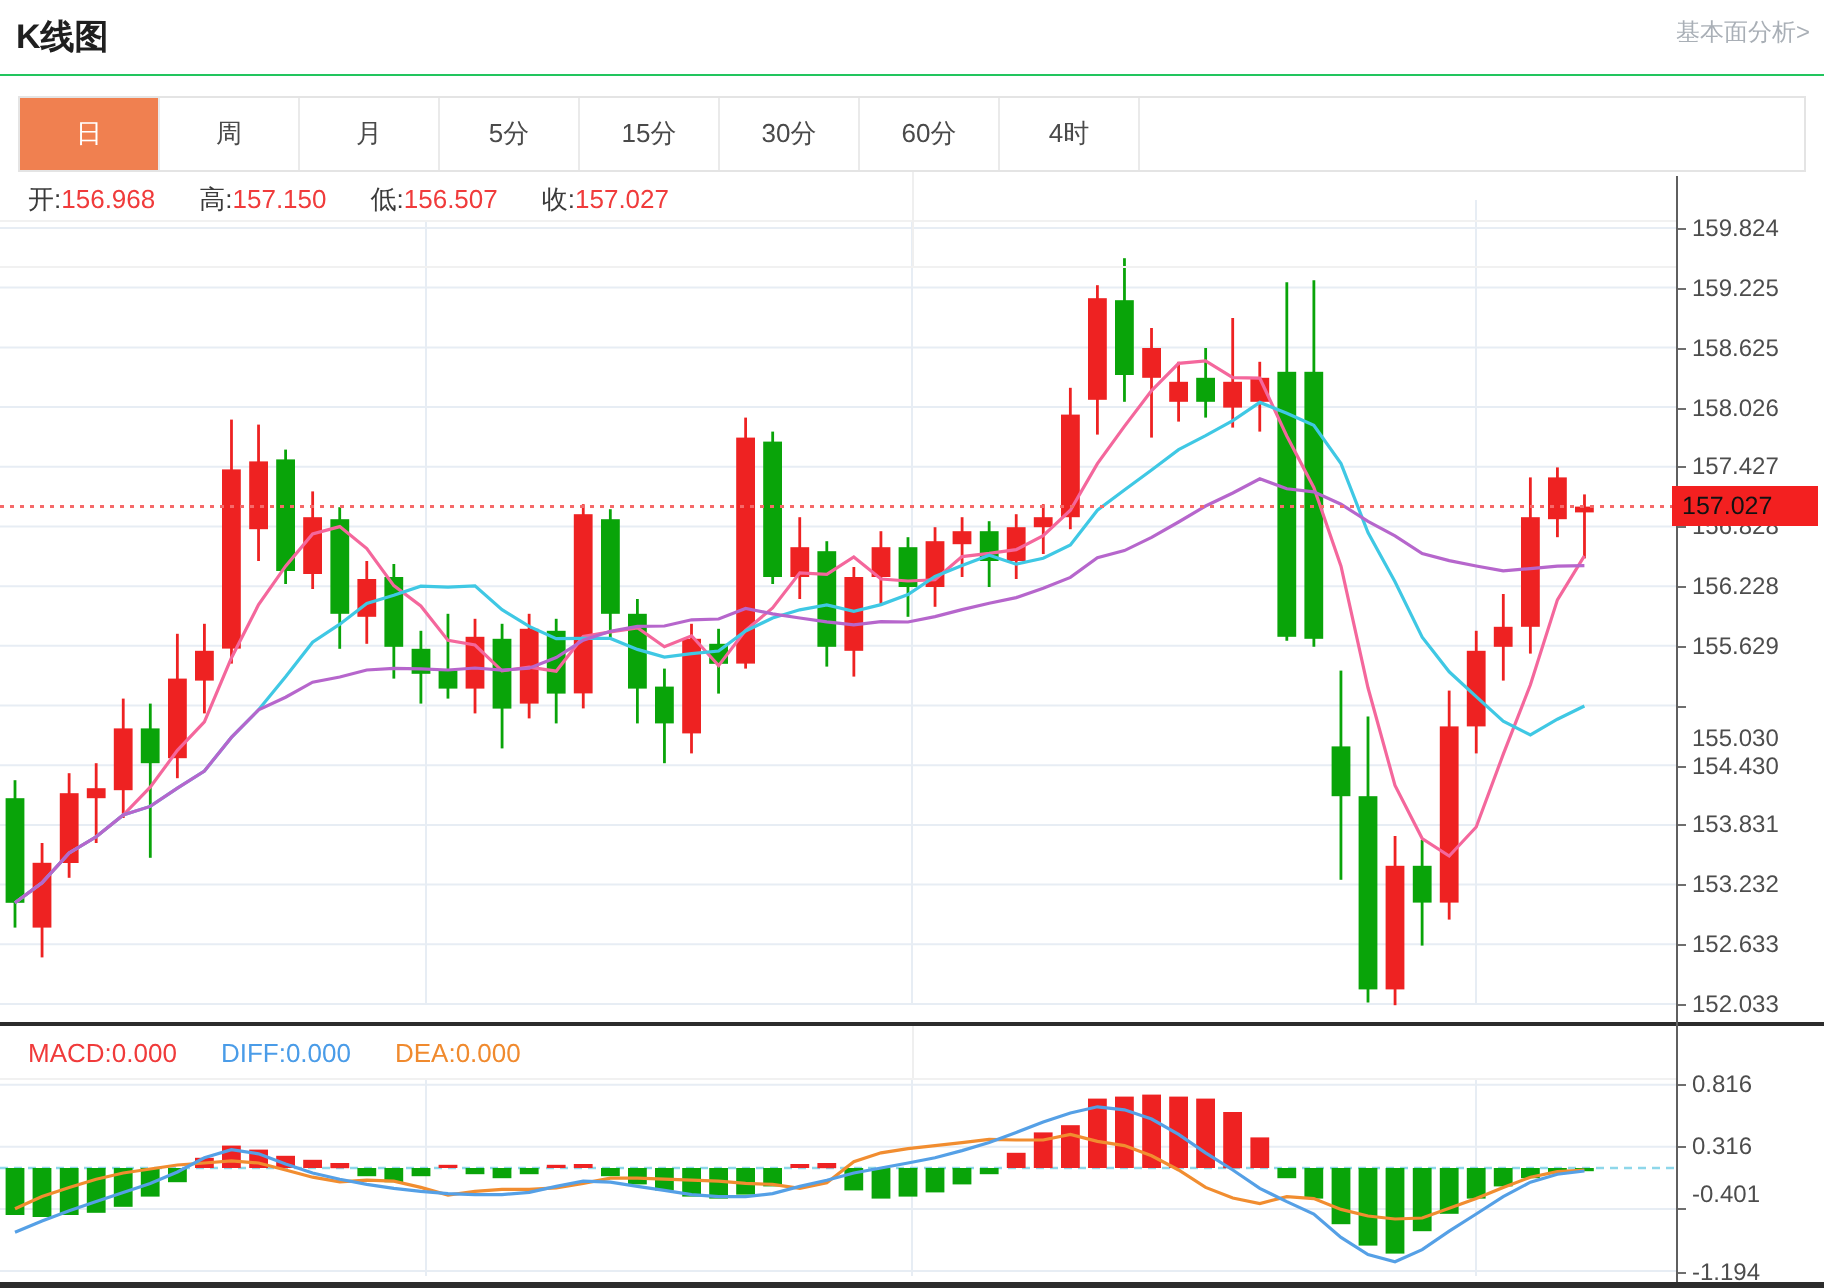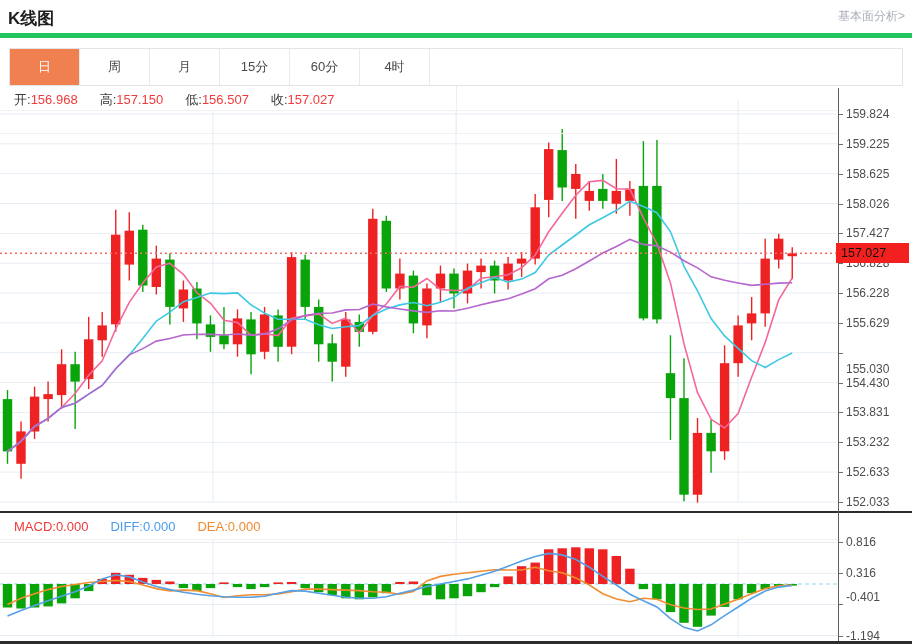--- a/index.html
+++ b/index.html
@@ -1,19 +1,19 @@
 <!DOCTYPE html>
 <html><head>
 <meta charset="utf-8">
 <style>
   * { margin:0; padding:0; box-sizing:border-box; }
   html,body { width:912px; height:644px; background:#fff; font-family:"Liberation Sans","DejaVu Sans",sans-serif; overflow:hidden; }
   body { position:relative; }
 
-  .header { position:absolute; left:0; top:0; width:912px; height:38px; border-bottom:5px solid #22c55e; background:#fff; }
+  .header { position:absolute; left:0; top:0; width:912px; height:38px; border-bottom:1px solid #22c55e; background:#fff; }
   .page-title { position:absolute; left:8px; top:7px; font-size:17px; font-weight:bold; color:#1f1f1f; }
   .fund-link { position:absolute; right:7px; top:8px; font-size:12px; color:#a9afb6; cursor:pointer; text-decoration:none; }
 
   .tabbar { position:absolute; left:9px; top:48px; width:894px; height:38px; display:flex; border:1px solid #e4e4e4; background:#fff; }
   .tab { width:70px; height:36px; line-height:36px; text-align:center; font-size:13px; color:#4a4a4a; border-right:1px solid #eaeaea; cursor:pointer; }
   .tab.active { background:#f08050; color:#fff; }
   .tab-filler { flex:1; }
 
   .main-chart { position:absolute; left:0; top:86px; width:912px; height:426px; }
   .macd-chart { position:absolute; left:0; top:513px; width:912px; height:128px; }
@@ -40,21 +40,23 @@
 
 <div class="header">
   <div class="page-title">K线图</div>
   <a class="fund-link">基本面分析&gt;</a>
 </div>
 
 <div class="tabbar" id="tabbar">
     <div class="tab active" style="background: rgb(240, 128, 80);">日</div>
     <div class="tab">周</div>
     <div class="tab">月</div>
+    <div class="tab">5分</div>
     <div class="tab">15分</div>
+    <div class="tab">30分</div>
     <div class="tab">60分</div>
     <div class="tab">4时</div>
     <div class="tab-filler"></div>
   </div>
 
 <div class="main-chart">
   <svg id="main-svg" width="838" height="426">
       <g>
         <line x1="213" y1="14" x2="213" y2="416" stroke="#e7edf4" stroke-width="1"></line>
         <line x1="456" y1="14" x2="456" y2="416" stroke="#e7edf4" stroke-width="1"></line>

